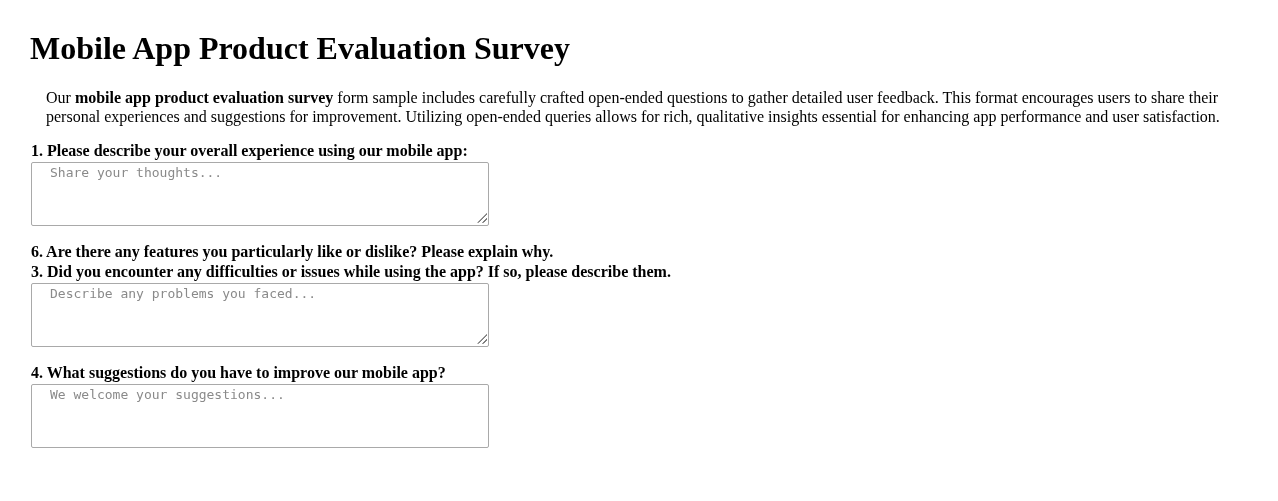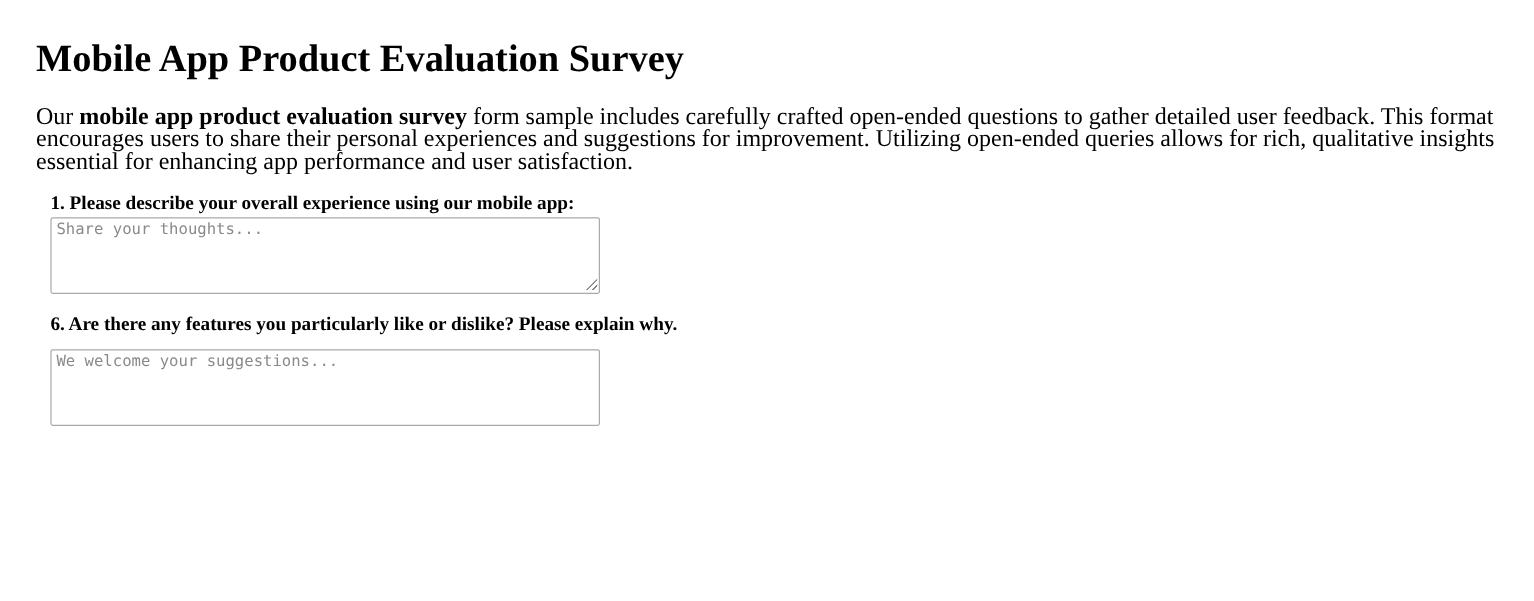--- a/index.html
+++ b/index.html
@@ -18,46 +18,46 @@
   .page {
     padding: 30px 30px 0 30px;
   }
   h1.page-title {
     font-size: 32px;
     line-height: 1.15;
     font-weight: bold;
     margin: 0 0 21px 0;
   }
   p.intro {
-    font-size: 20px;
+    font-size: 16px;
     line-height: 19px;
-    margin: 0 0 16px 0;
+    margin: 0 0 16px 16px;
     max-width: 1218px;
   }
   p.intro strong { font-weight: bold; }
-  .question { margin: 12px; }
+  .question { margin: 1px; }
   .q-label {
     display: block;
     font-size: 16px;
     line-height: 17px;
     font-weight: bold;
     margin: 0 0 3px 0;
   }
   .ta-wrap {
     position: relative;
     width: 458px;
     margin: 0 0 17px 0;
   }
   textarea.answer {
     display: block;
     box-sizing: border-box;
     width: 458px;
     height: 64px;
     margin: 0;
-    padding: 2px 4px;
+    padding: 2px 18px;
     border: 1px solid #a9a9a9;
     border-radius: 2px;
     background: #ffffff;
     font-family: "DejaVu Sans Mono", monospace;
     font-size: 13px;
     line-height: 16px;
     color: #000000;
     resize: none;
     outline: none;
     overflow: hidden;
@@ -98,23 +98,29 @@
         <textarea class="answer" placeholder="Share your thoughts..." style=""></textarea>
         <span class="grip"></span>
       </div>
     </div>
 
     <div class="question">
       <label class="q-label">6. Are there any features you particularly like or dislike? Please explain why.</label>
     </div>
 
     <div class="question">
+      <label class="q-label">3. Did you encounter any difficulties or issues while using the app? If so, please describe them.</label>
+      <div class="ta-wrap">
+        <textarea class="answer" placeholder="Describe any problems you faced..." style=""></textarea>
+        <span class="grip"></span>
+      </div>
     </div>
 
     <div class="question">
+      <label class="q-label">4. What suggestions do you have to improve our mobile app?</label>
       <div class="ta-wrap">
         <textarea class="answer" placeholder="We welcome your suggestions..." style=""></textarea>
 
       </div>
     </div>
 
   </form>
 </div>
 
 </body></html>

